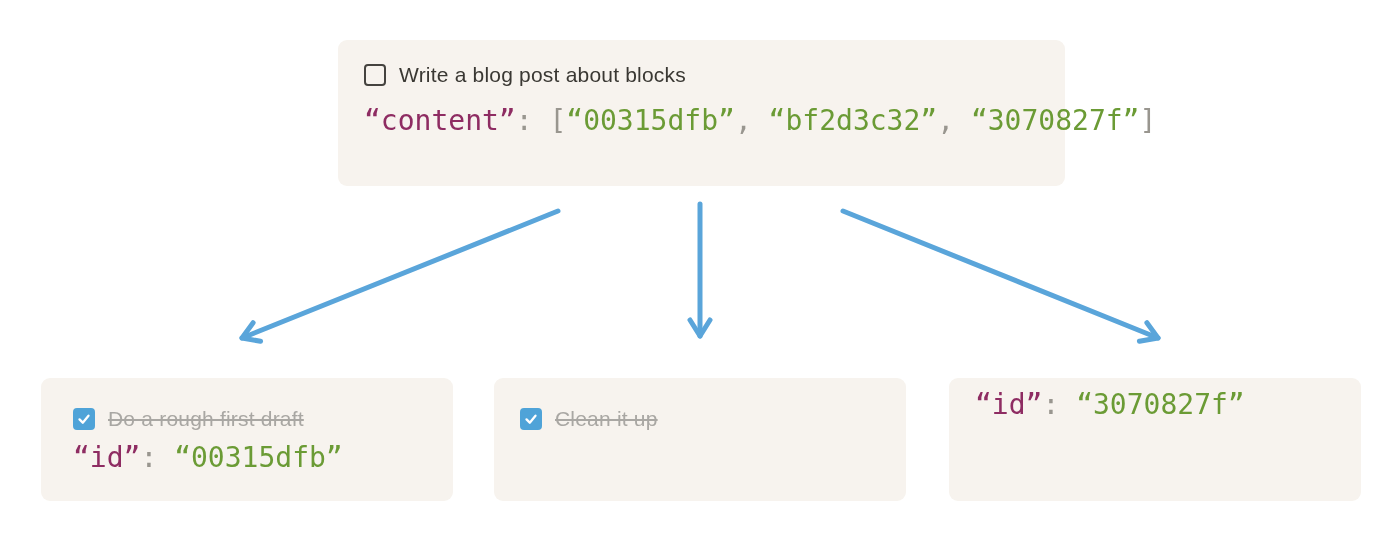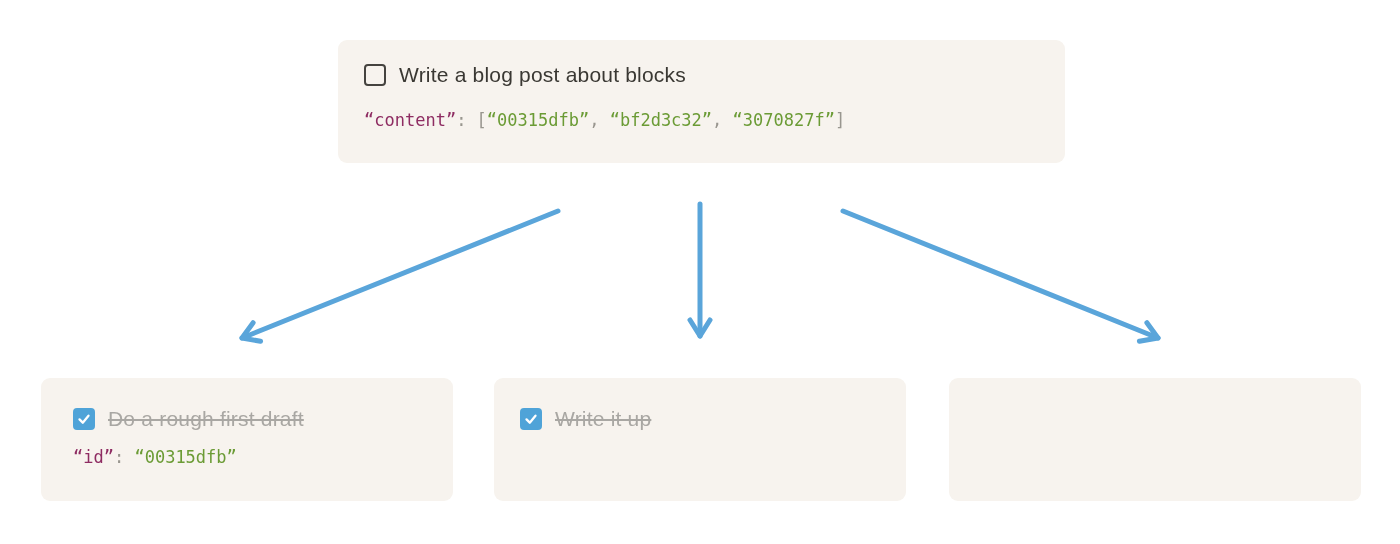--- a/index.html
+++ b/index.html
@@ -11,21 +11,21 @@
     font-family: "Liberation Sans", sans-serif;
     overflow: hidden;
   }
   .card {
     position: absolute;
     background: var(--card_bg, #f7f3ee);
     border-radius: 9px;
     box-sizing: border-box;
     padding: 0 26px;
   }
-  .parent-card { left: 338px; top: 40px;  width: 727px; height: 123px; }
+  .parent-card { left: 338px; top: 40px;  width: 727px; height: 146px; }
   .child-card-0 { left: 41px;  top: 378px; width: 412px; height: 123px; padding-left: 32px; }
   .child-card-1 { left: 494px; top: 378px; width: 412px; height: 123px; }
   .child-card-2 { left: 949px; top: 378px; width: 412px; height: 123px; }
 
   .task-row {
     display: flex;
     align-items: center;
     gap: 13px;
   }
   .parent-card .task-row { margin-top: 22px; }
@@ -59,21 +59,21 @@
     white-space: nowrap;
   }
   .task-label.struck {
     color: var(--text_muted, #a9a7a3);
     text-decoration: line-through;
     text-decoration-thickness: 2px;
   }
 
   .code-line {
     font-family: "DejaVu Sans Mono", monospace;
-    font-size: 17px;
+    font-size: 28px;
     line-height: 29px;
     white-space: pre;
   }
   .parent-card .code-line { margin-top: 19px; }
   .child-card  .code-line { margin-top: 12px; }
 
   .tok-key   { color: var(--code_key, #8e2c62); }
   .tok-punct { color: var(--code_punct, #99968f); }
   .tok-str   { color: var(--code_str, #6b9b35); }
 
@@ -128,20 +128,21 @@
     <div class="code-line"><span class="tok-key">“id”</span><span class="tok-punct">: </span><span class="tok-str">“00315dfb”</span></div>
   </div>
 
   <div class="card child-card child-card-1">
     <div class="task-row">
       <span class="checkbox checked">
         <svg viewBox="0 0 22 22">
           <path d="M5.5 11.5 L9.5 15.5 L16.5 7" stroke="#ffffff" stroke-width="2.8" fill="none" stroke-linecap="round" stroke-linejoin="round"></path>
         </svg>
       </span>
-      <span class="task-label struck">Write it up</span>
+      <span class="task-label struck">Clean it up</span>
     </div>
   </div>
 
   <div class="card child-card child-card-2">
+    <div class="code-line"><span class="tok-key">“id”</span><span class="tok-punct">: </span><span class="tok-str">“3070827f”</span></div>
   </div>
 
 </div>
 
 </body></html>

